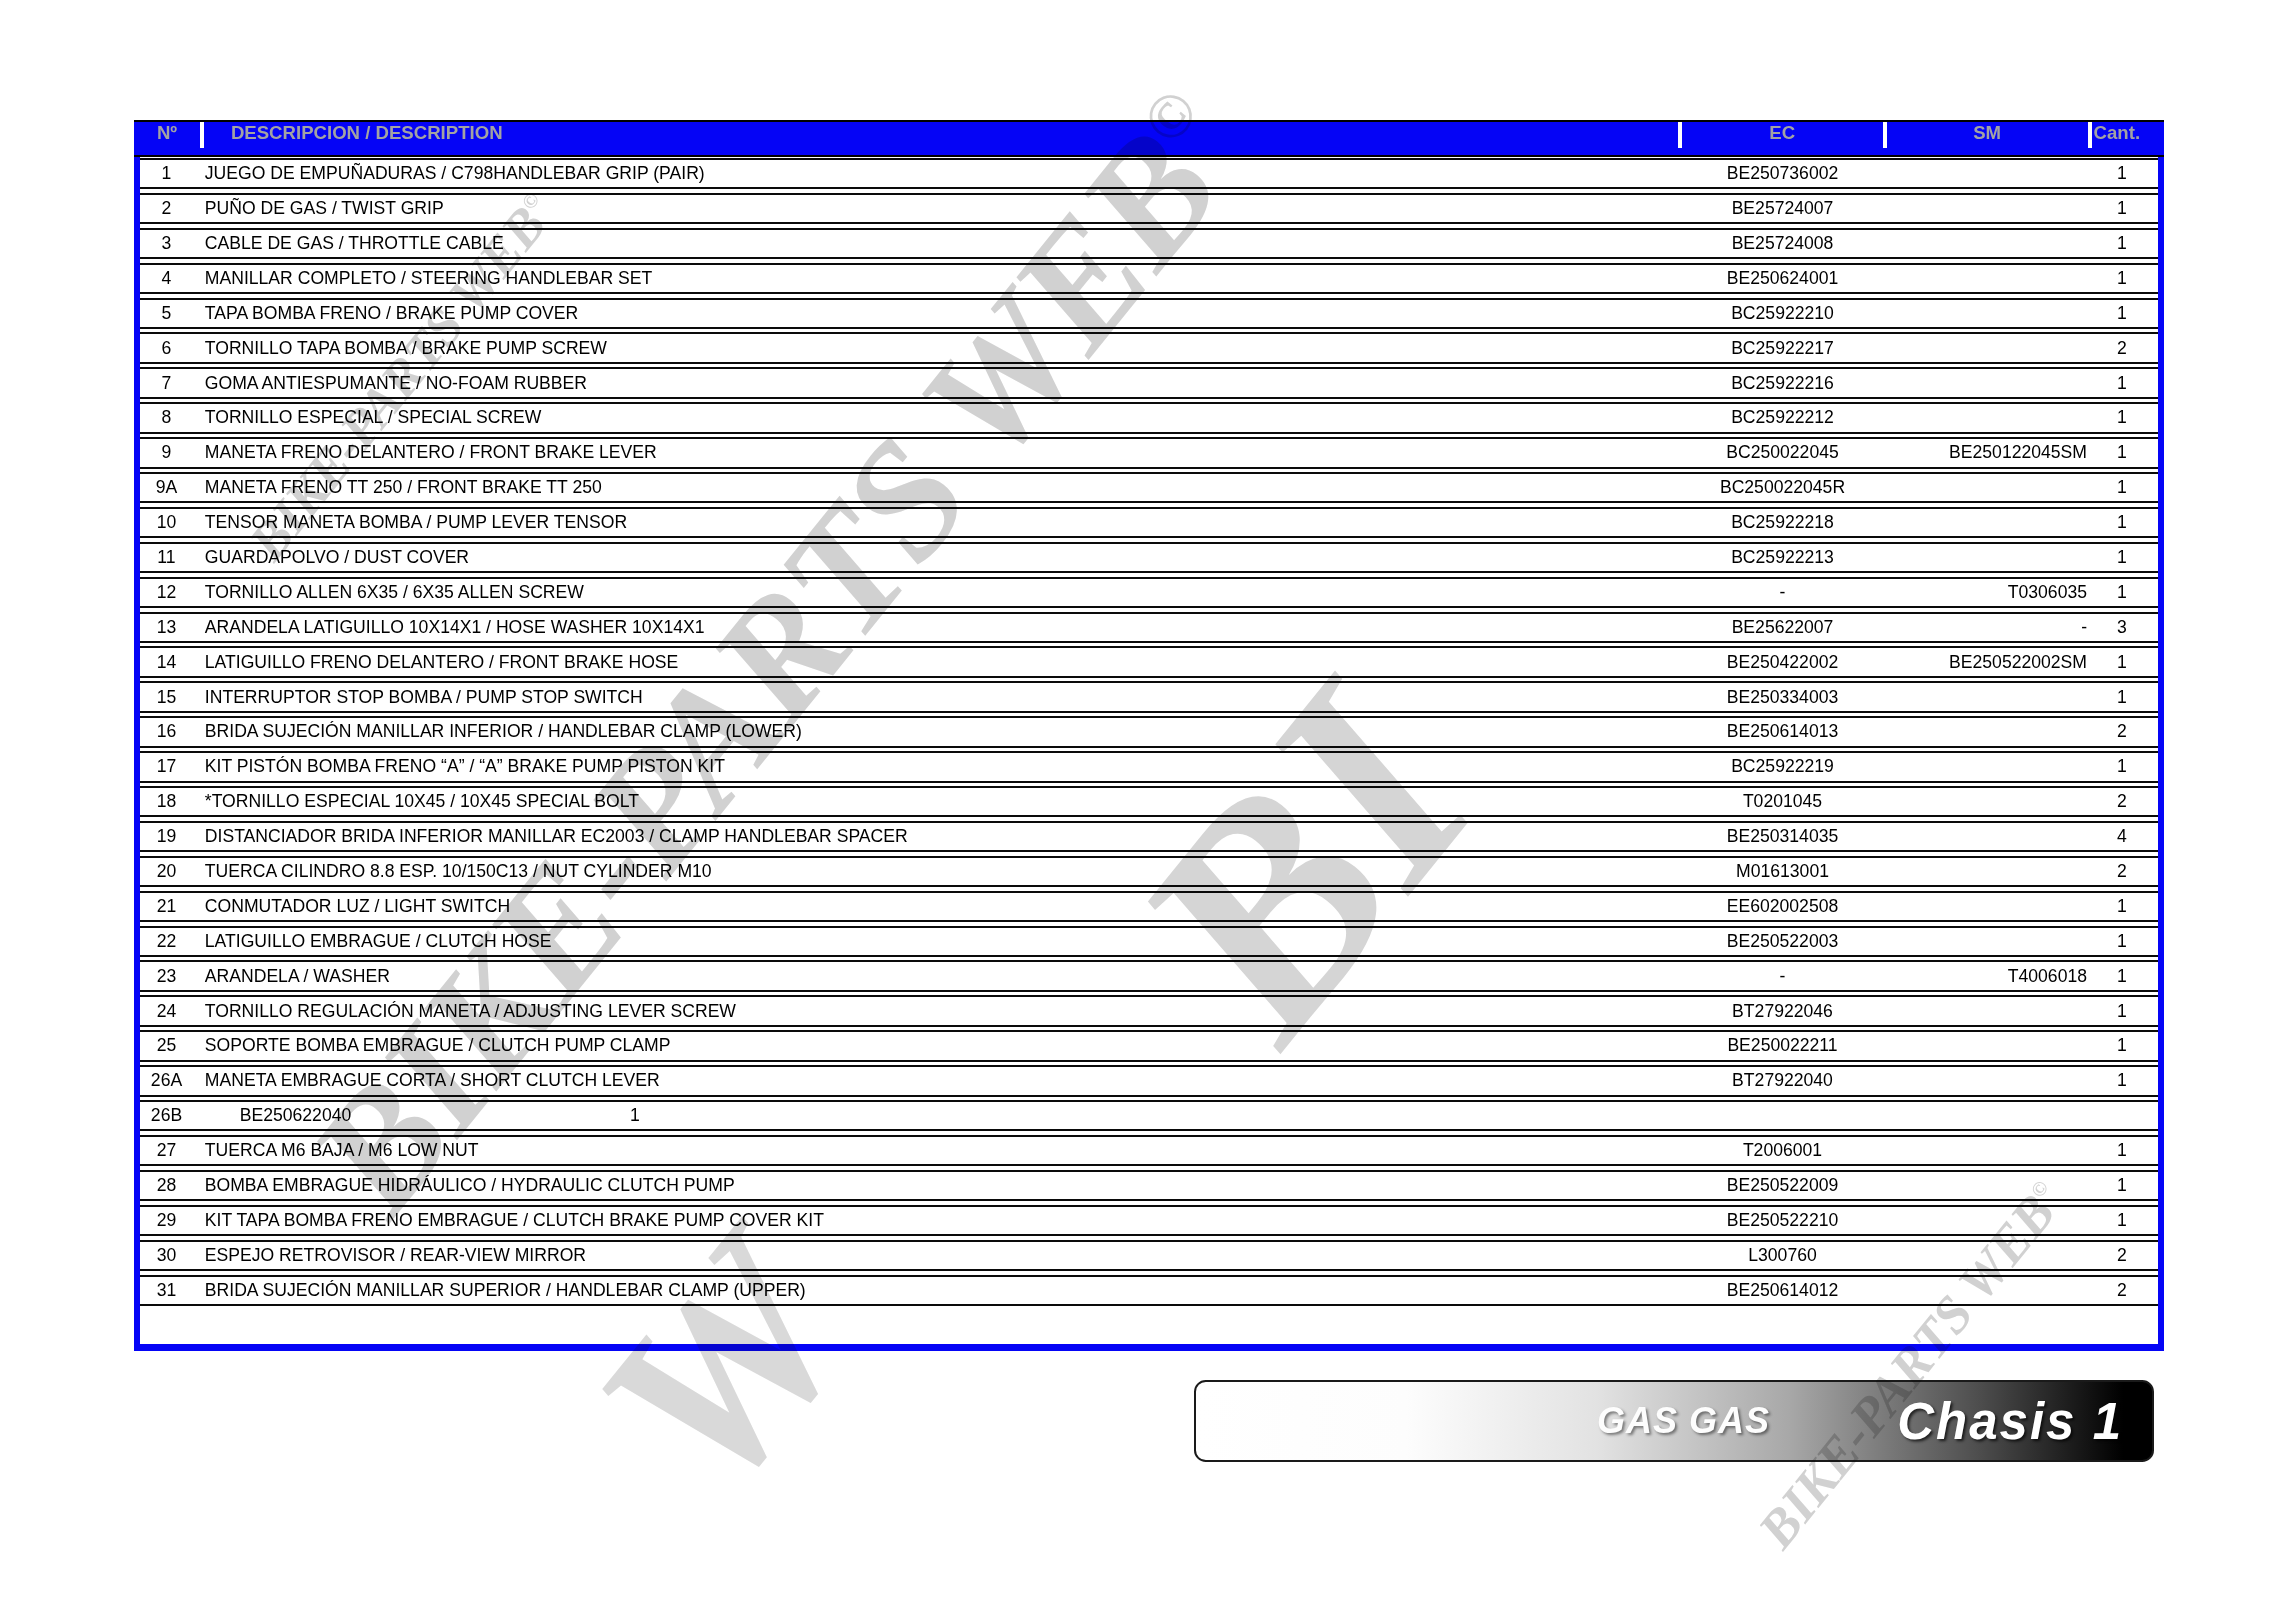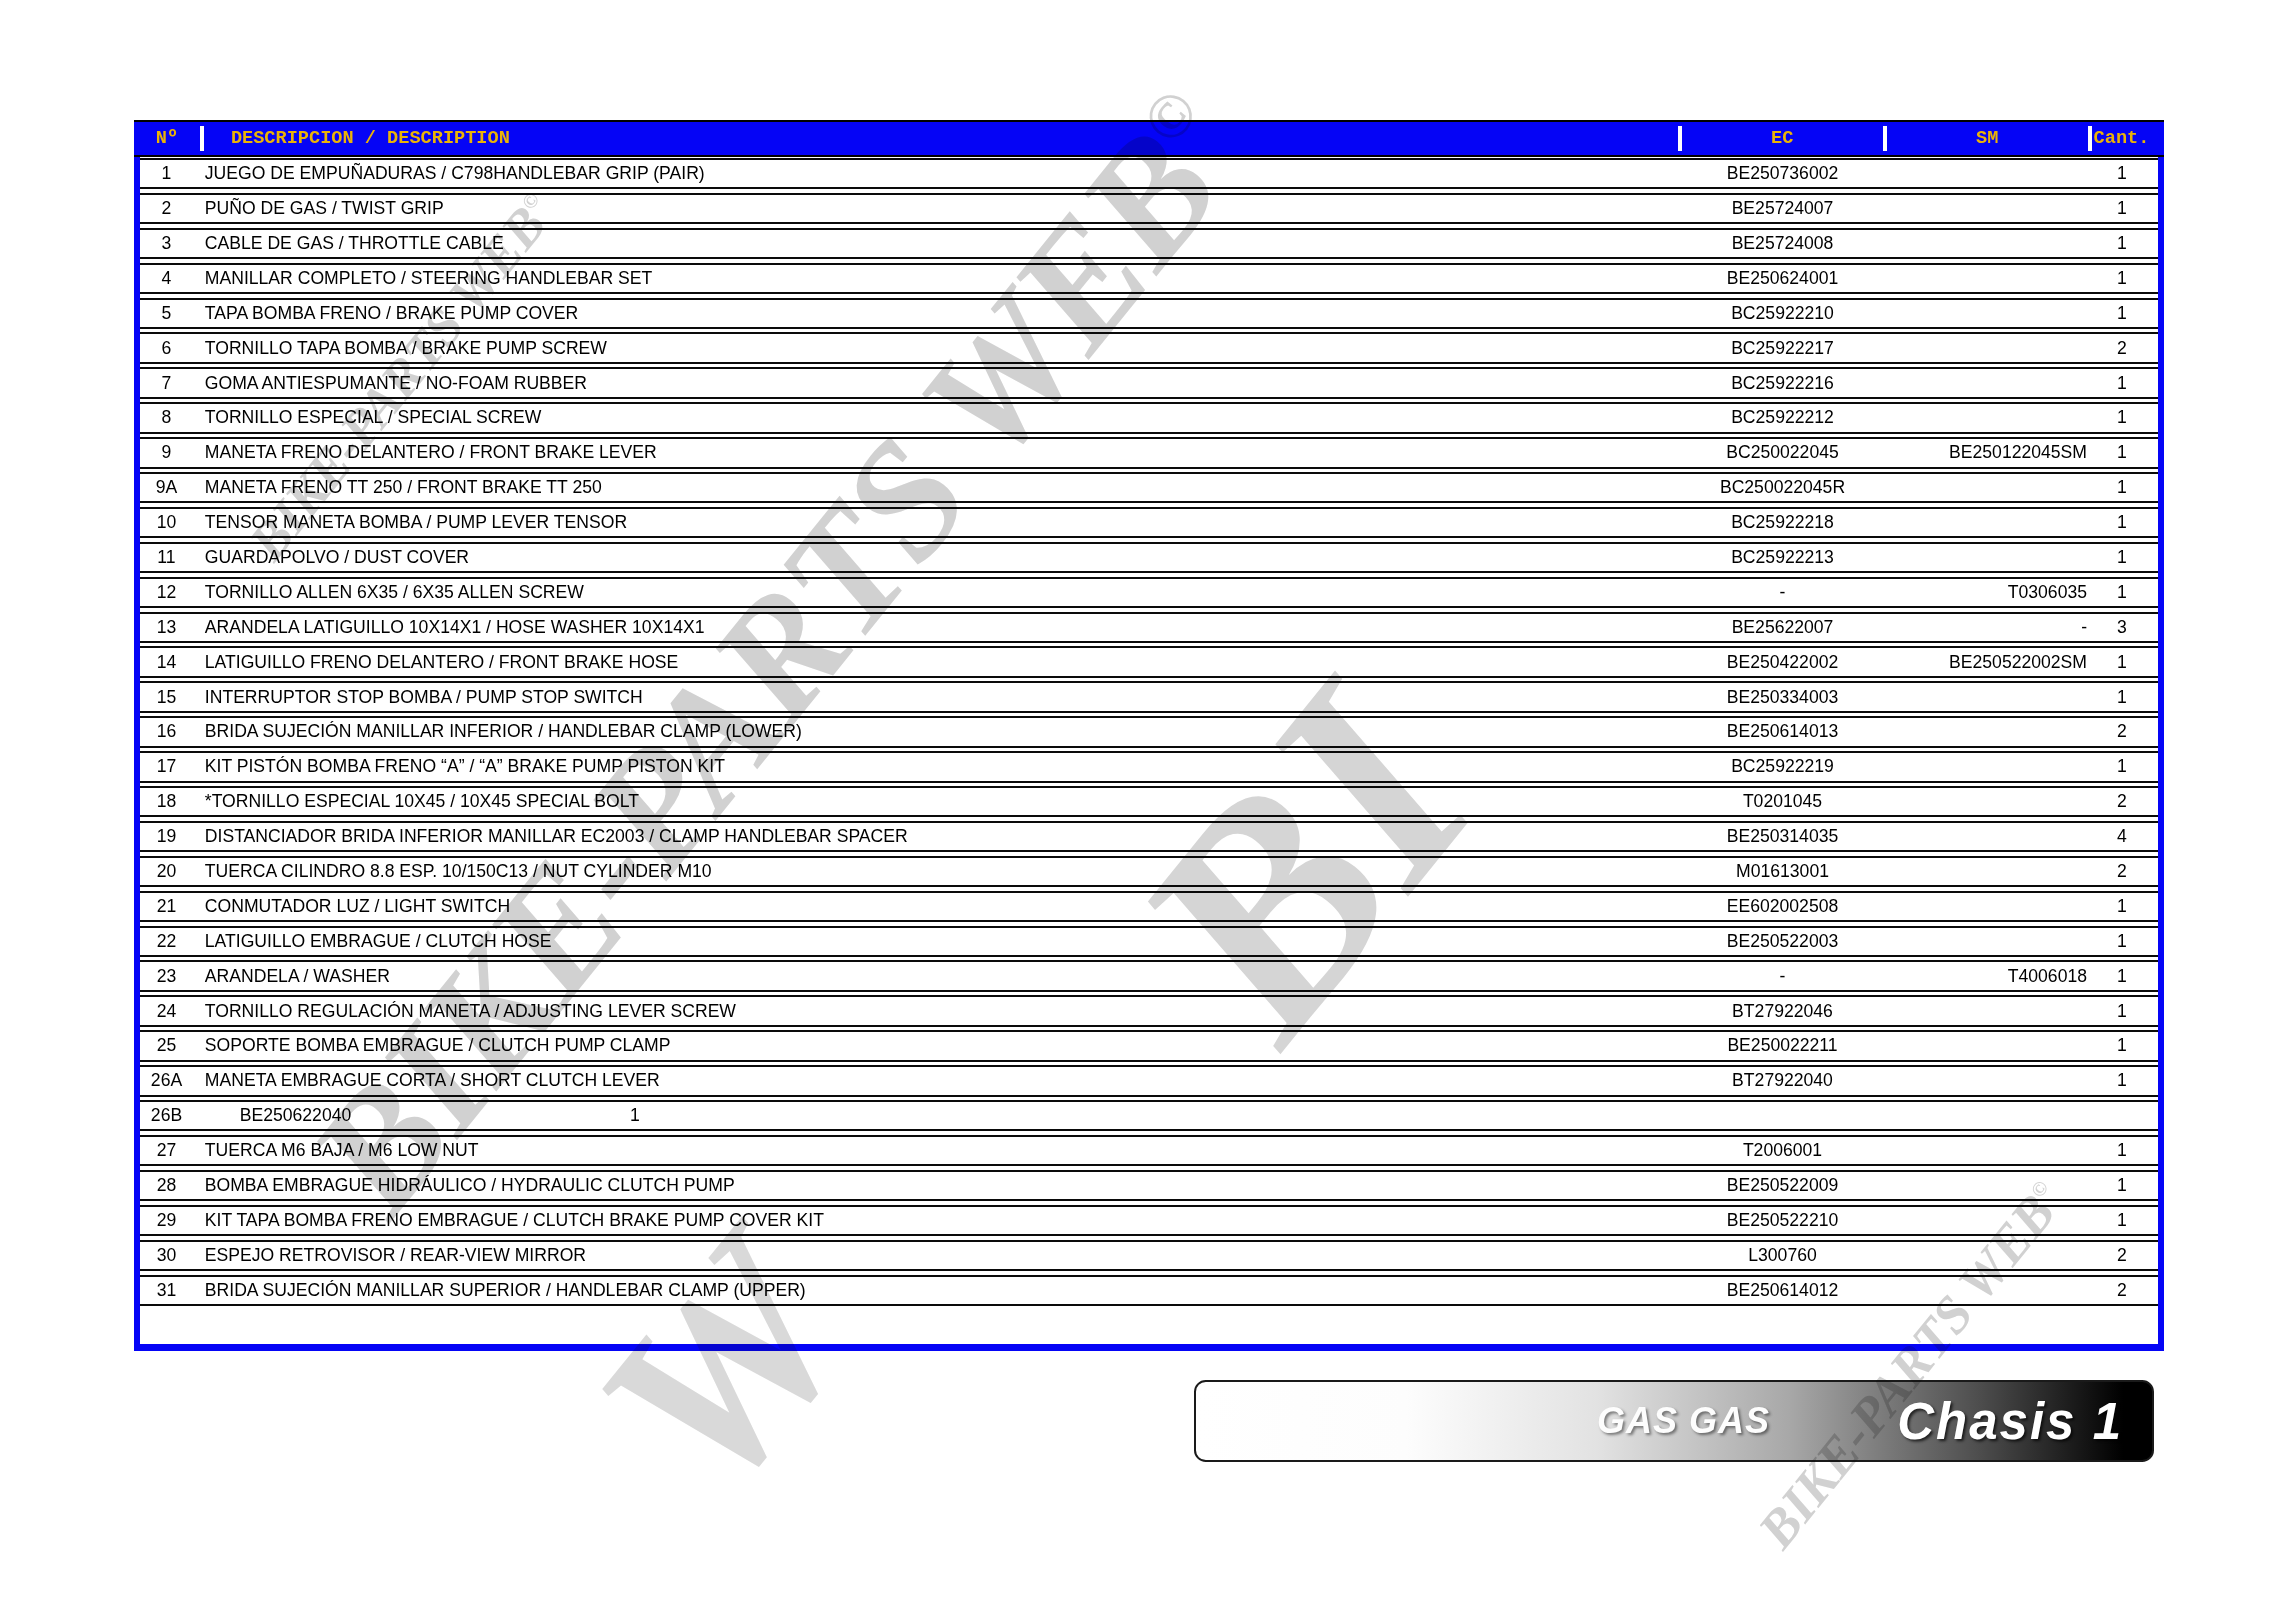--- a/index.html
+++ b/index.html
@@ -14,30 +14,28 @@
 
   
   .parts-table {
     position: absolute;
     left: 134px;
     top: 120px;
     width: 2030px;
   }
   .thead {
     display: flex;
-    align-items: center;
     height: 37px;
     box-sizing: border-box;
     background: #0504f6;
     border-top: 2px solid #000;
     border-bottom: 2px solid #000;
-    color: #eab308;
+    color: #a3a3a3;
     font-weight: bold;
     font-size: 18.6px;
-    font-family: Liberation Mono, monospace;
   }
   .hdiv { width: 3.9px; height: 25.5px; background: #ffffff; flex: 0 0 auto; }
   .h-num  { width: 66px;  text-align: center; flex: 0 0 auto; }
   .h-desc { width: 1474px; padding-left: 27px; box-sizing: border-box; flex: 0 0 auto; }
   .h-ec   { width: 201px; text-align: center; flex: 0 0 auto; }
   .h-sm   { width: 201px; text-align: center; flex: 0 0 auto; }
   .h-qty  { flex: 1 1 auto; padding-left: 2px; }
 
   .tbody {
     background: #ffffff;

